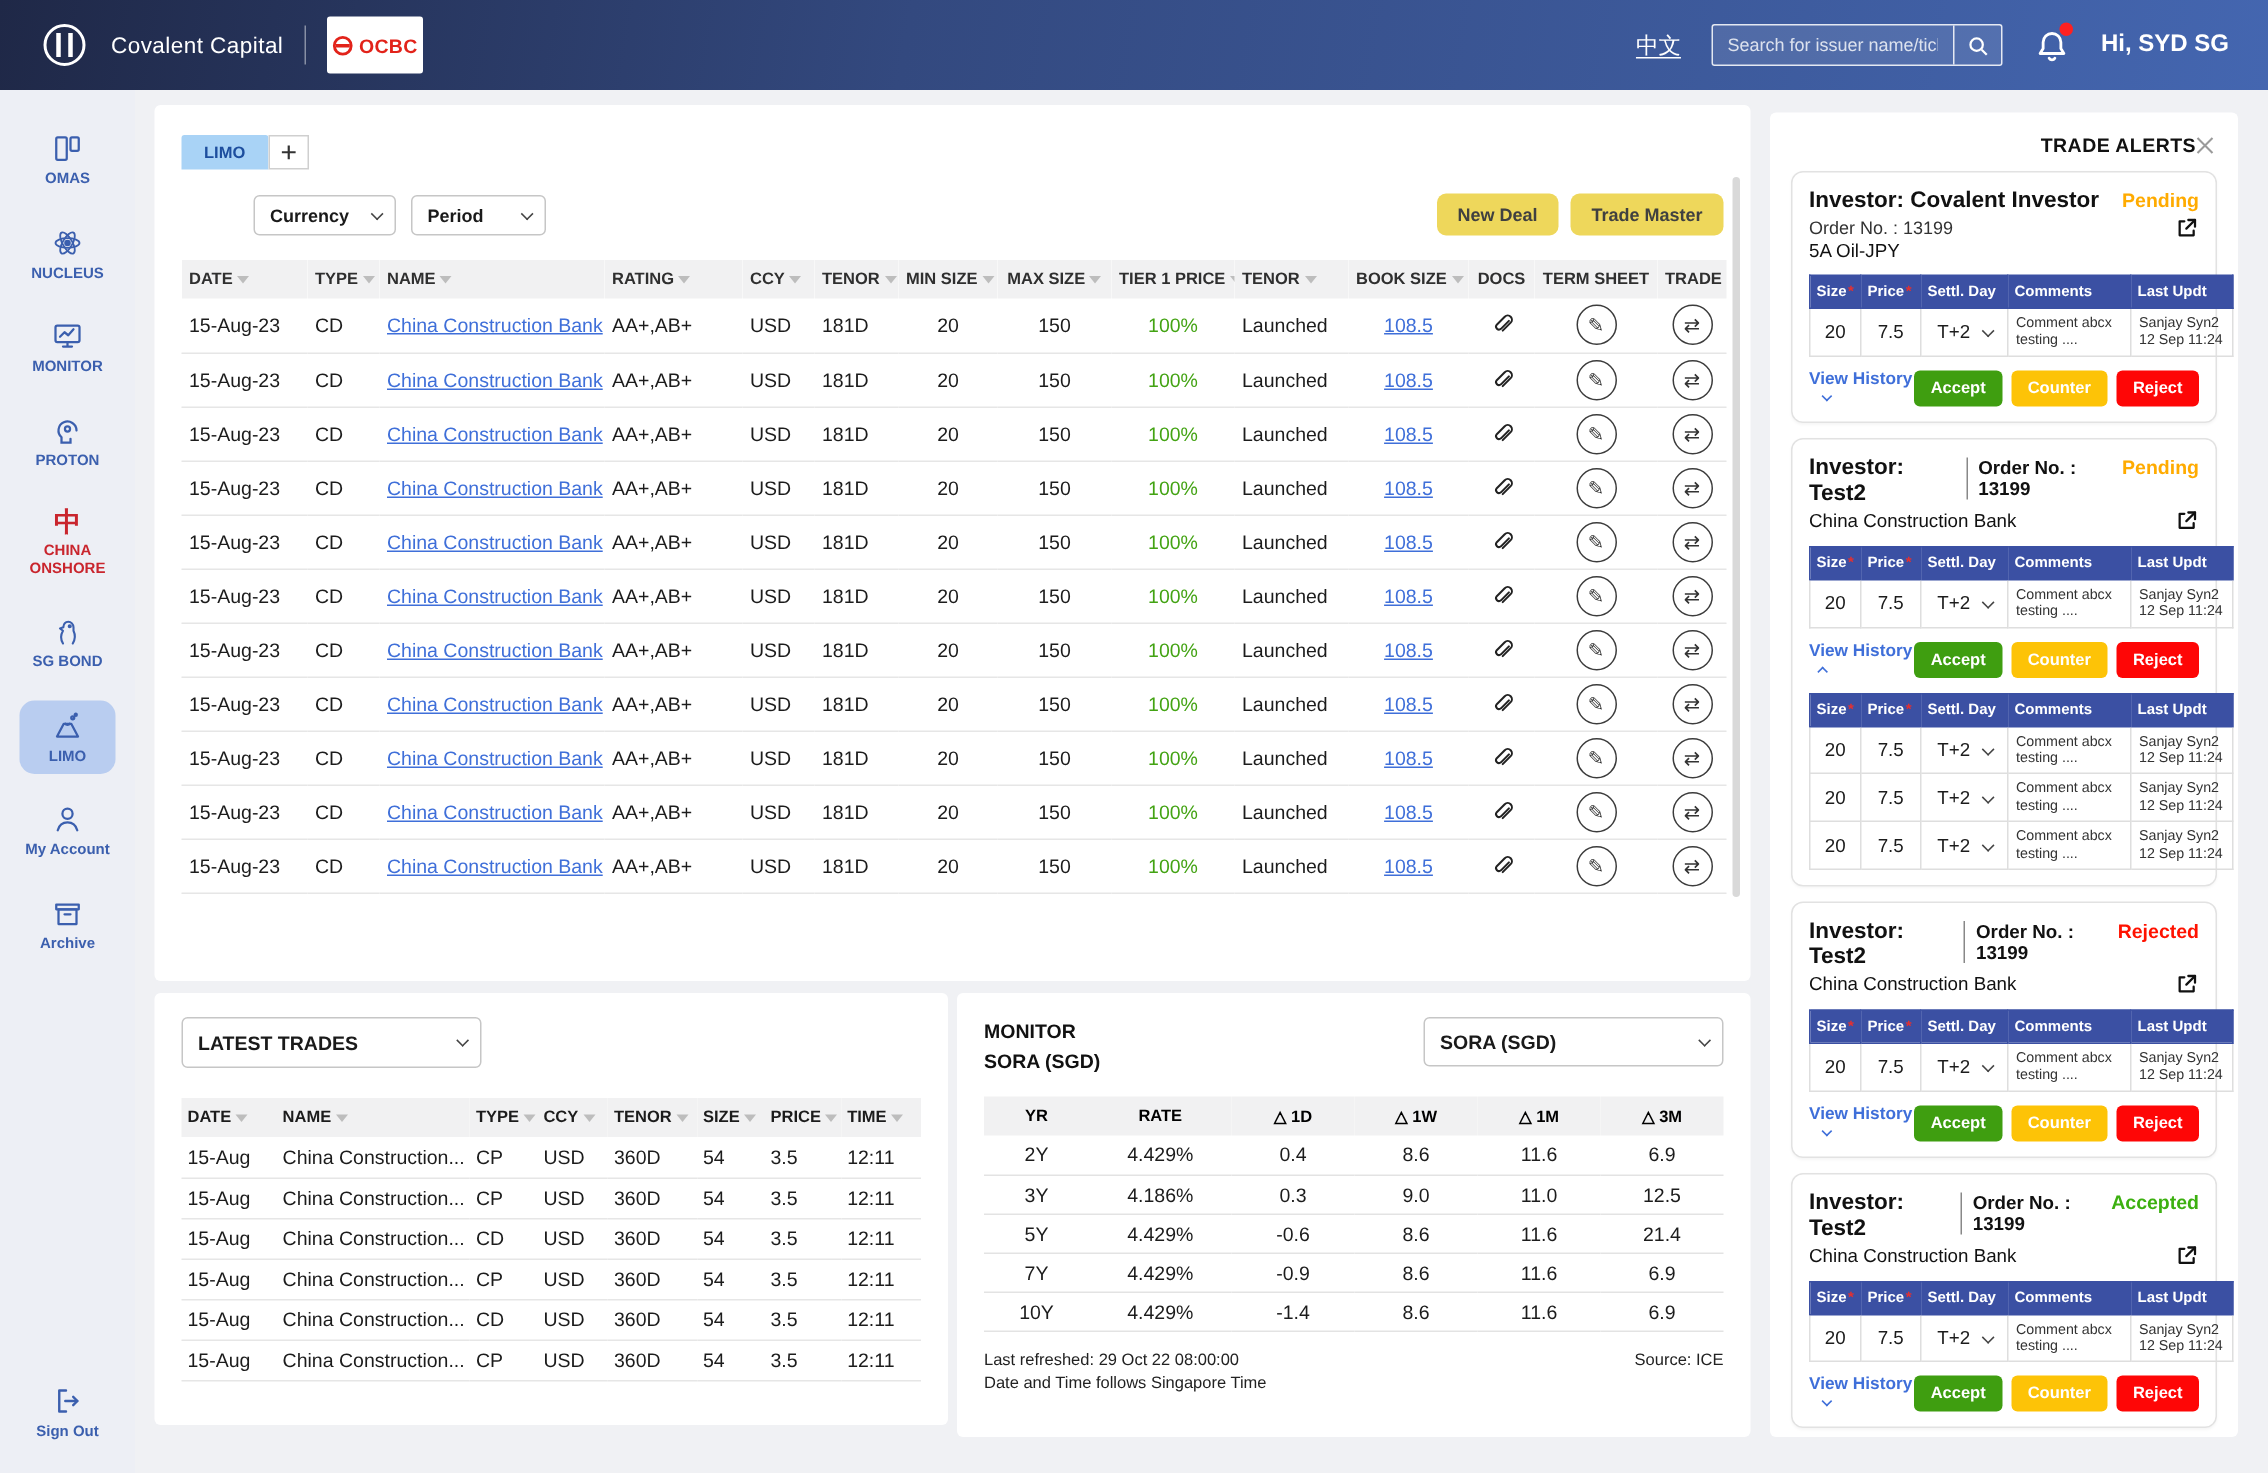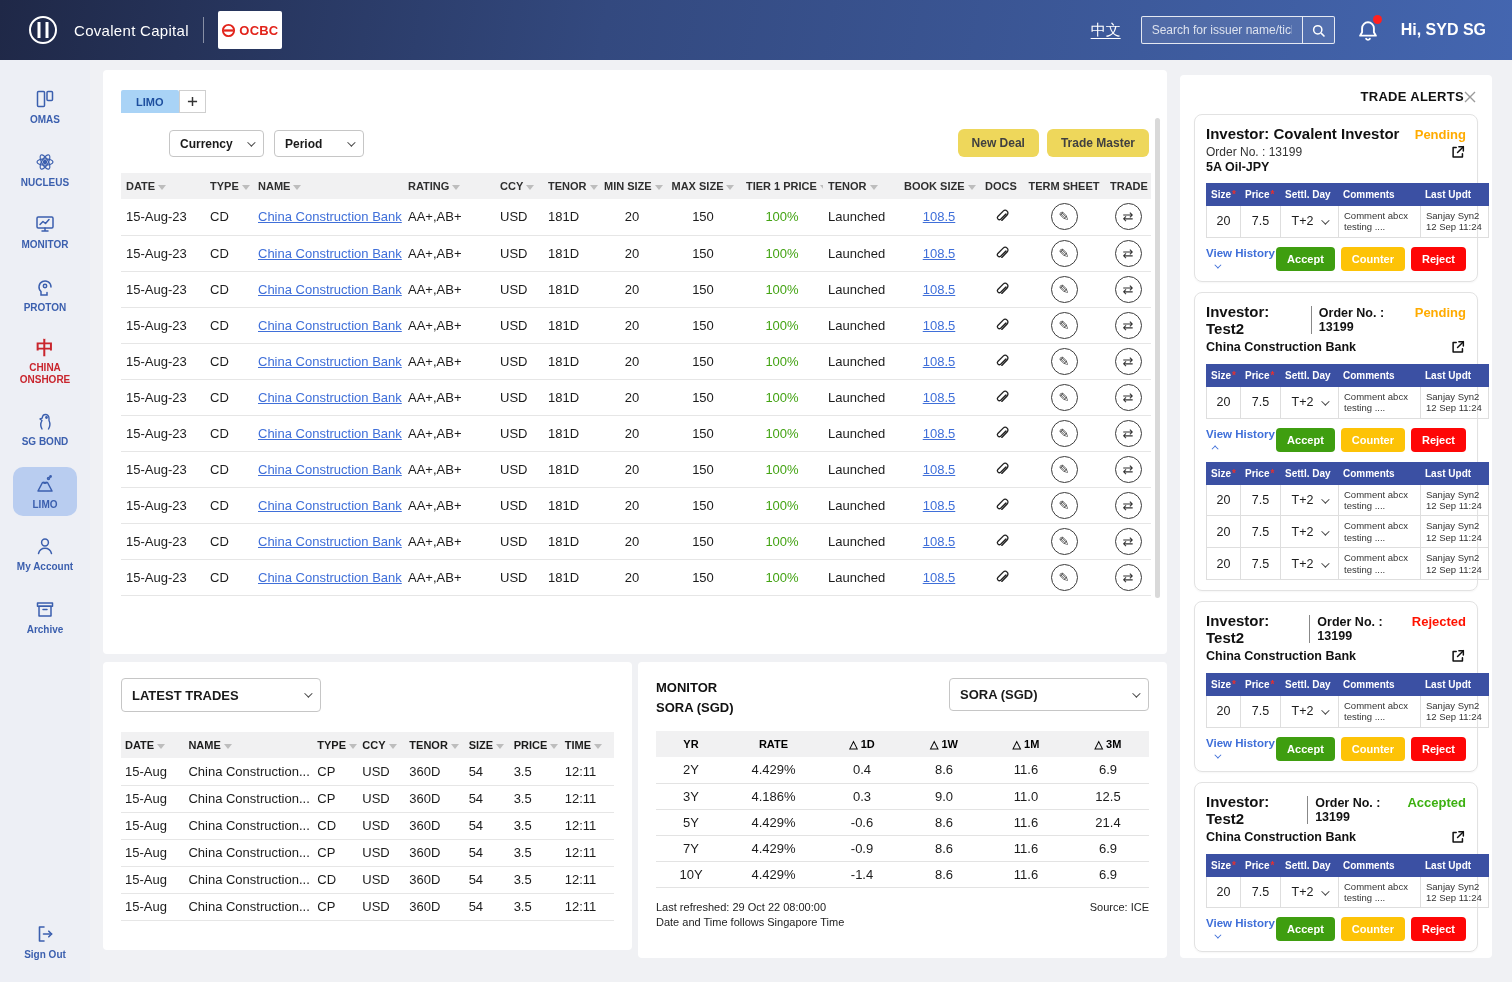--- a/index.html
+++ b/index.html
@@ -109,21 +109,21 @@
   .alert-close { cursor:pointer; color:#9a9a9a; display:flex; }
   .card { border:1px solid #e2e2e2; border-radius:8px; padding:10px 11px; margin-top:10px;
     box-shadow:0 1px 2px rgba(0,0,0,.04); }
   .card-row1 { display:flex; align-items:baseline; }
   .inv { font-size:15px; font-weight:bold; color:#111; }
   .ord { font-size:12px; color:#333; }
   .ord.b { font-size:12.5px; font-weight:bold; color:#111; border-left:1.5px solid #888;
     padding-left:7px; margin-left:7px; }
   .status { margin-left:auto; font-size:13px; font-weight:bold; }
   .card-row2 { display:flex; align-items:center; margin-top:2px; }
-  .instrument { font-size:12.5px; font-weight:bold; color:#111; }
+  .instrument { font-size:12.5px; font-weight:normal; color:#111; }
   .ext-icon { margin-left:auto; cursor:pointer; display:flex; }
   .alert-table { width:100%; margin-top:9px; table-layout:fixed; }
   .alert-table th { background:var(--alert-header); color:#fff; font-size:10px; font-weight:bold;
     text-align:left; padding:5px 4px; border:1px solid var(--alert-header); }
   .alert-table td { border:1px solid #dedede; font-size:12.5px; color:#1c1c1c; text-align:center;
     padding:5px 3px; vertical-align:middle; }
   .alert-table td.cmt { font-size:9.5px; text-align:left; line-height:1.2; color:#333; padding:4px 5px; }
   .req { color:#e53030; margin-left:1px; }
   .card-foot { display:flex; align-items:flex-start; margin-top:9px; }
   .vh { color:var(--link-blue); font-size:11.5px; font-weight:bold; }

